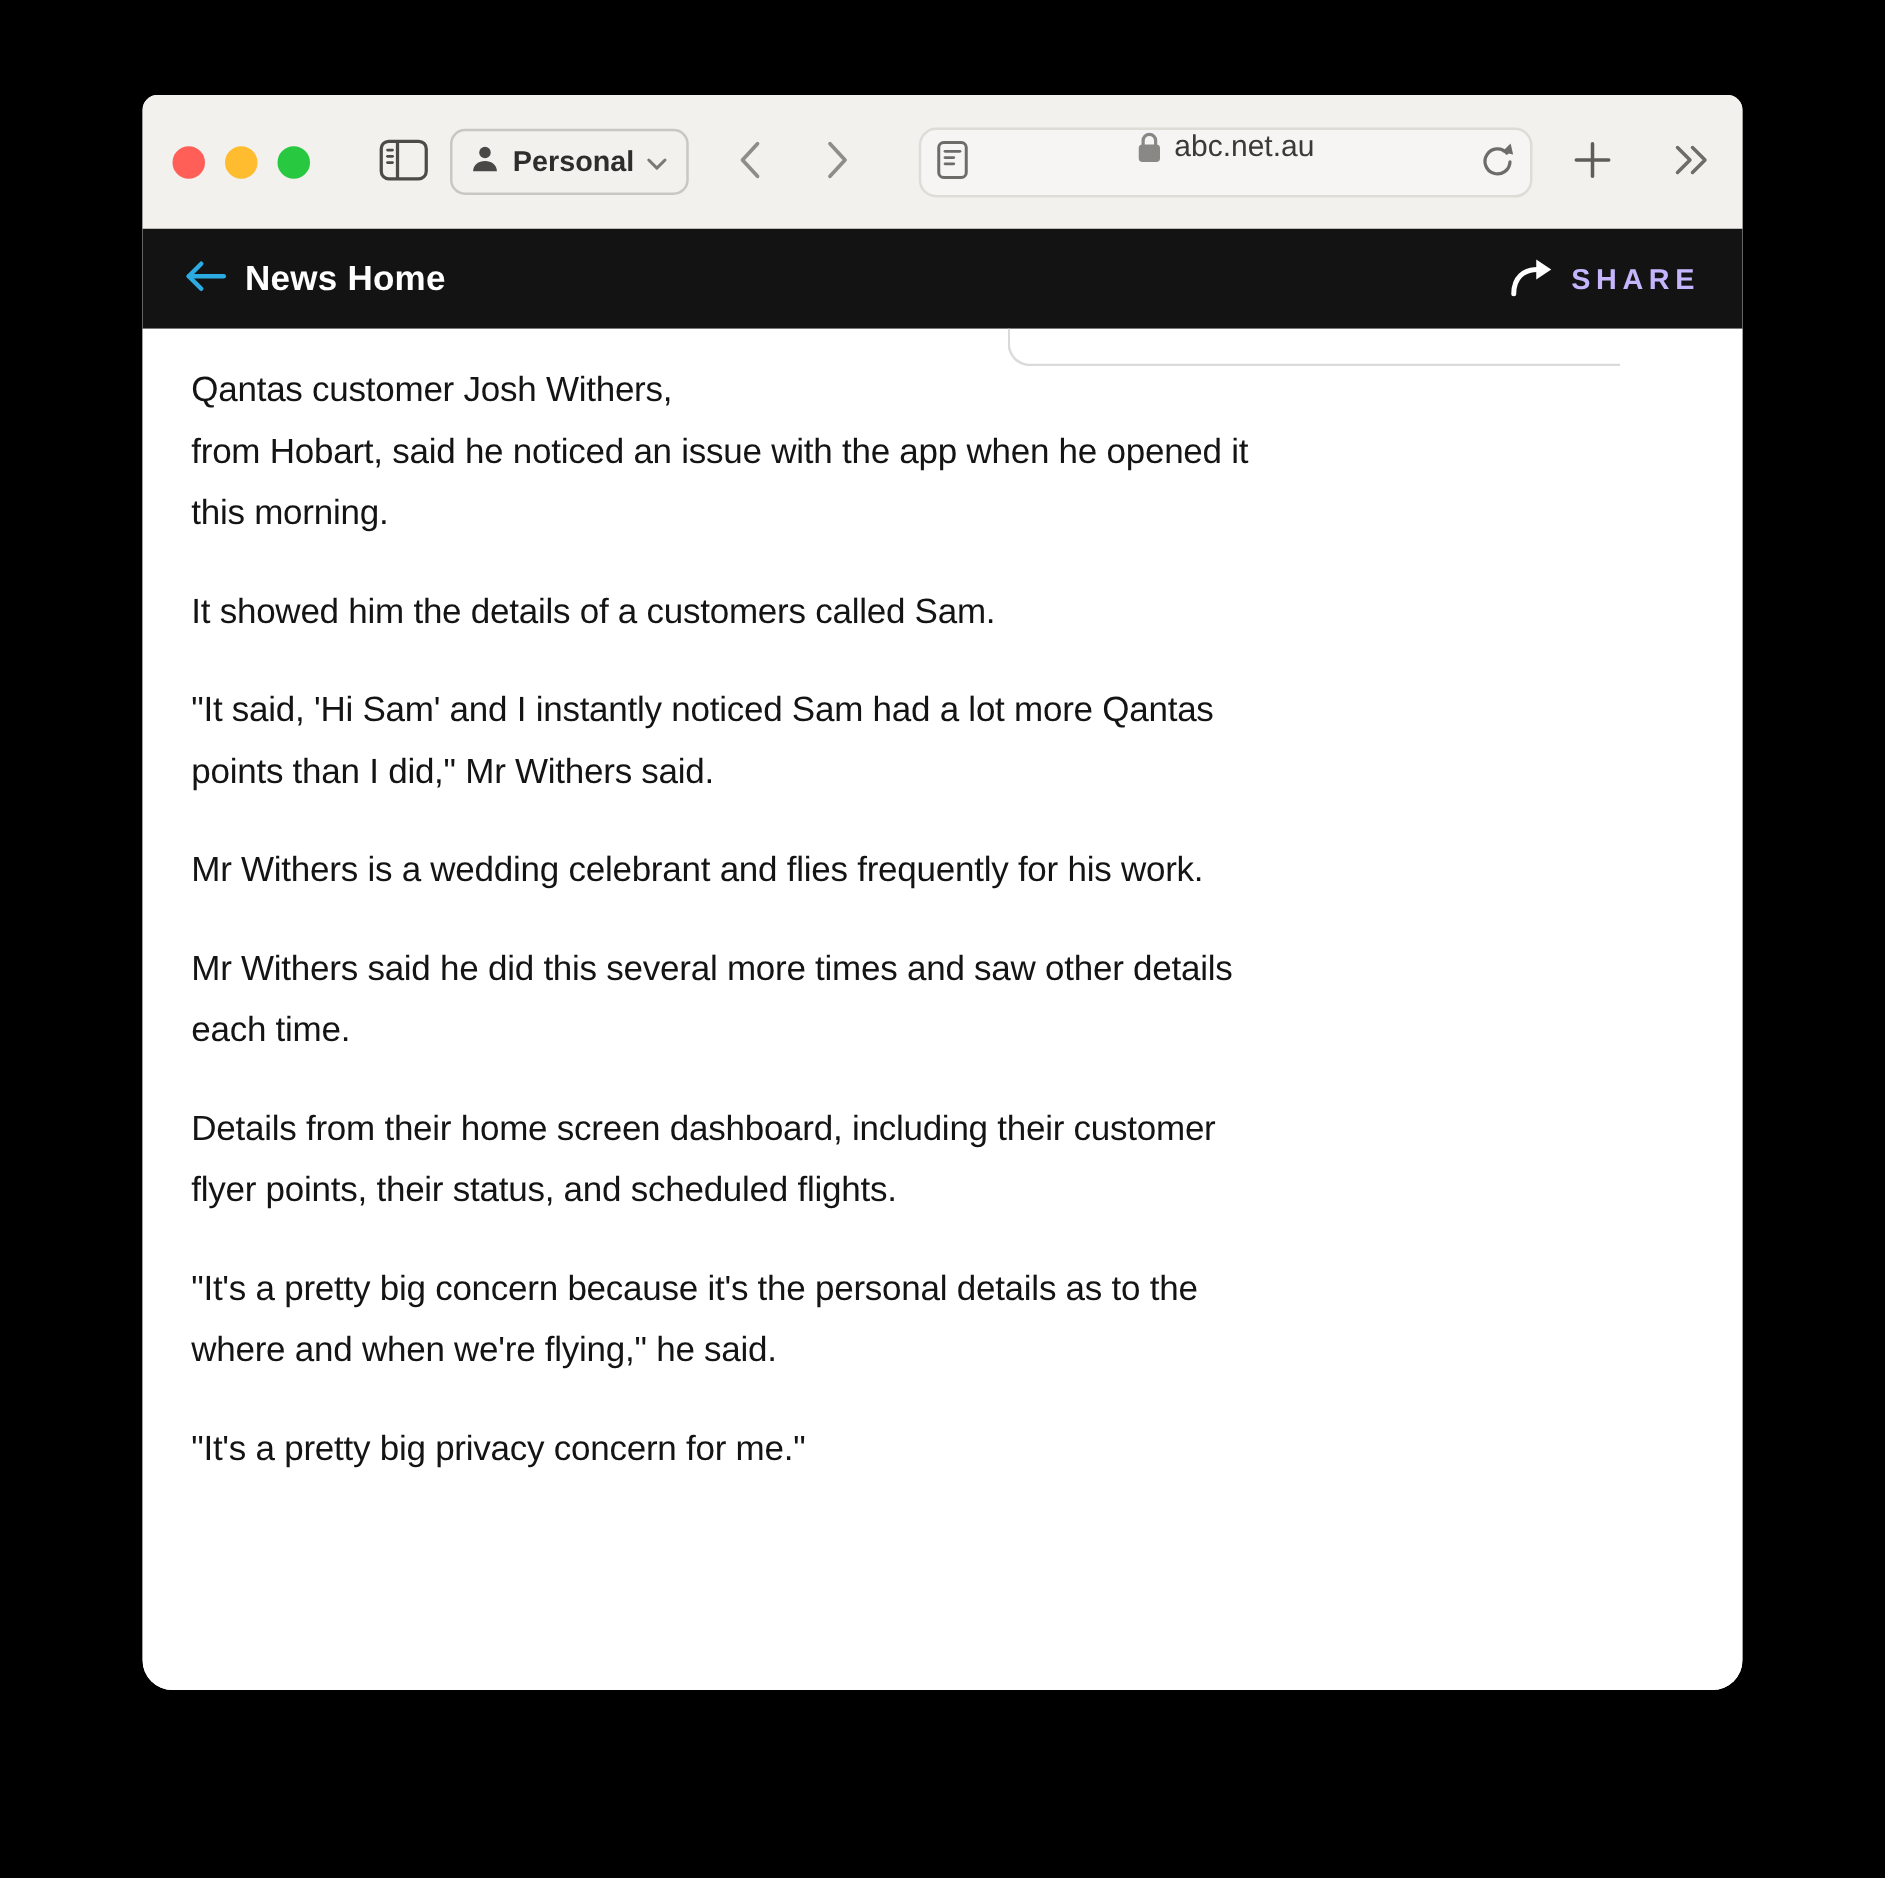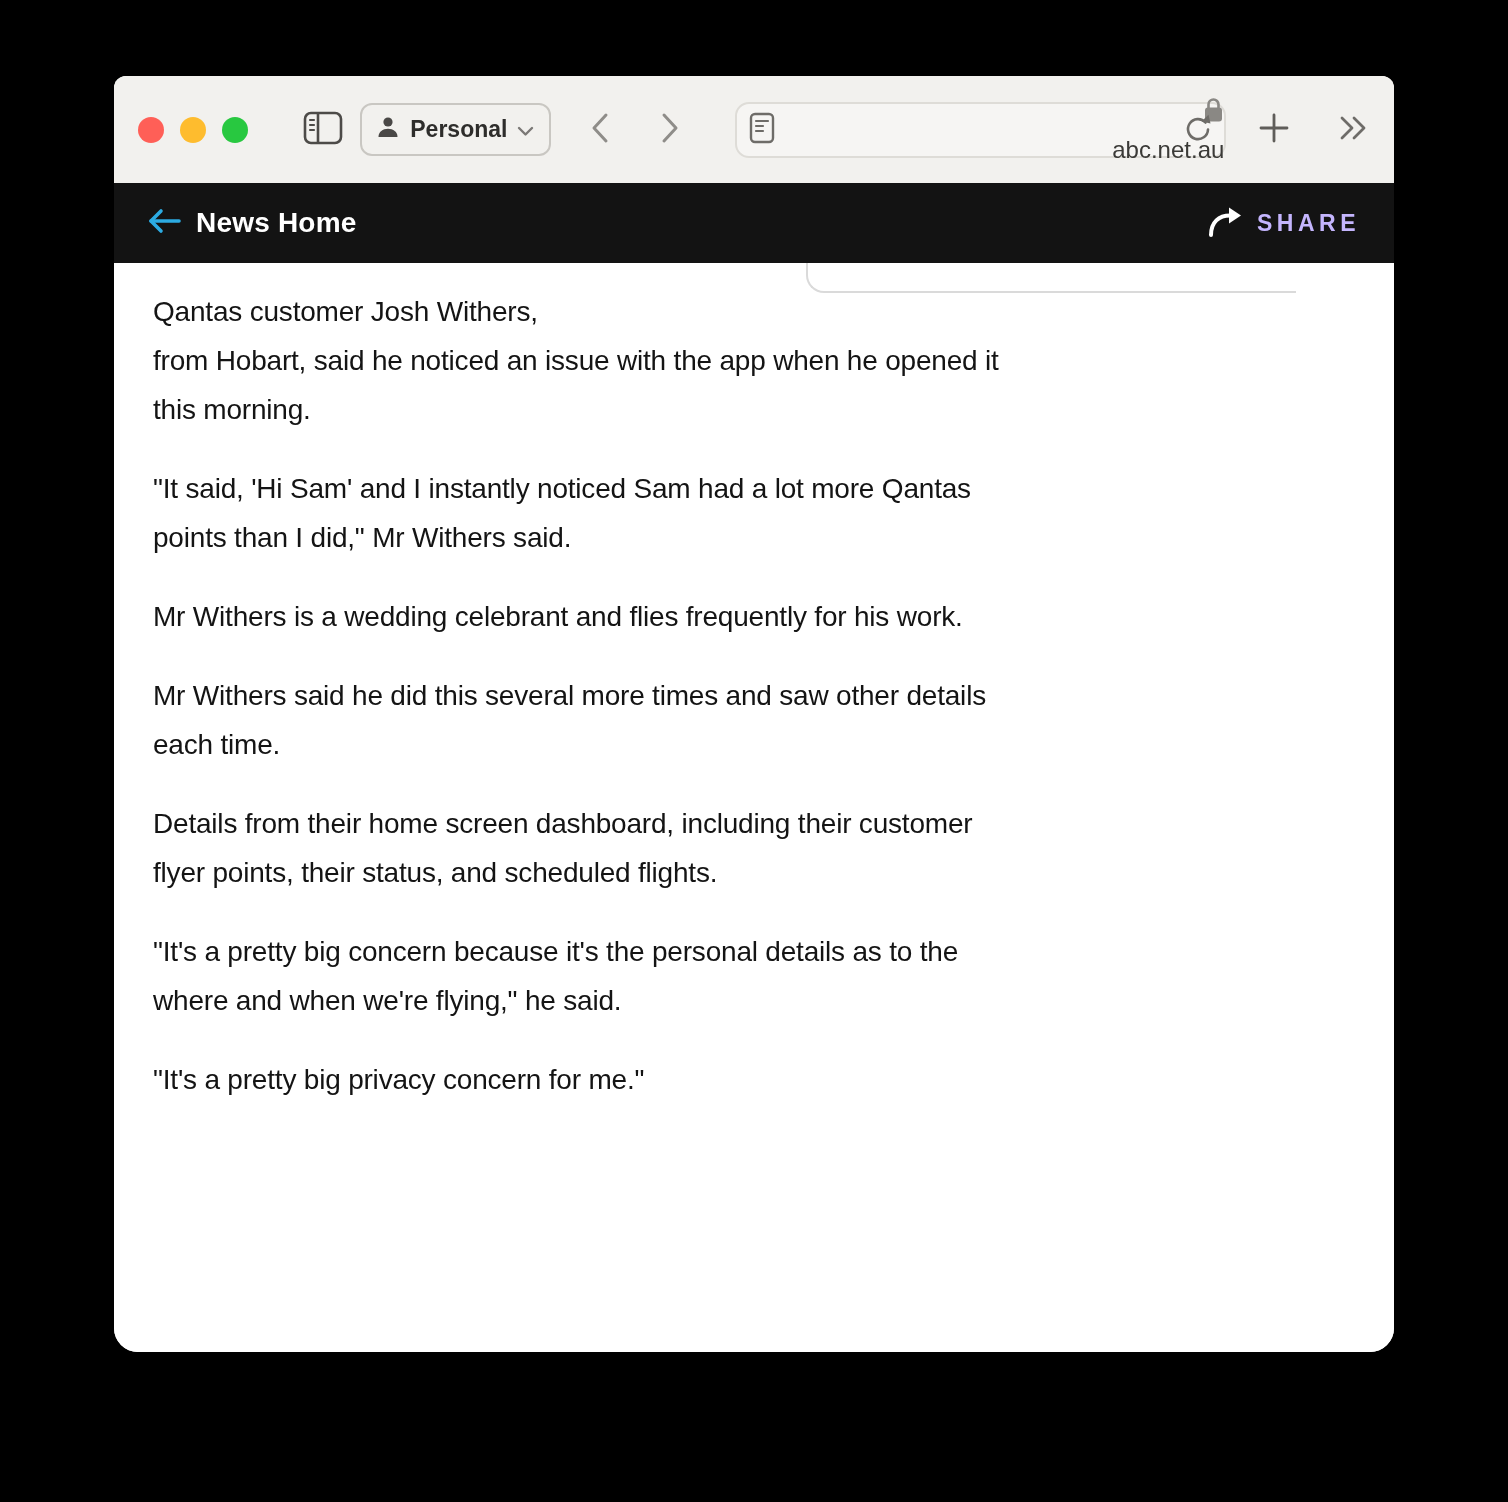--- a/index.html
+++ b/index.html
@@ -49,21 +49,21 @@
 
   .url-bar {
     margin-left: 50px; width: 494px; height: 56px;
     border: 2px solid #deDCD7; border-radius: 14px;
     background: #f6f5f3;
     position: relative; display: flex; align-items: center;
   }
   .reader-btn { position: absolute; left: 12px; top: 0; height: 100%; }
   .url-center {
     position: absolute; left: 0; right: 0; top: 0; bottom: 0;
-    display: flex; align-items: flex-end; justify-content: center; gap: 9px; flex-direction: column;
+    display: flex; align-items: flex-start; justify-content: center; gap: 9px;
   }
   .url-text { font-size: 24px; color: #3b3a37; }
   .reload-btn { position: absolute; right: 10px; top: 0; height: 100%; }
 
   .plus-btn { margin-left: 30px; width: 36px; height: 46px; }
   .overflow-btn { margin-left: 44px; width: 36px; height: 46px; }
 
   
   .navbar {
     height: 80px; flex: 0 0 auto;
@@ -218,20 +218,21 @@
       <span class="label">SHARE</span>
     </button>
   </div>
 
   <div class="content">
     <div class="partial-card"></div>
     <article>
       <p>Qantas customer Josh Withers,
 from Hobart, said he noticed an issue with the app when he opened it
 this morning.</p>
+      <p>It showed him the details of a customers called Sam.</p>
       <p>"It said, 'Hi Sam' and I instantly noticed Sam had a lot more Qantas
 points than I did," Mr Withers said.</p>
       <p>Mr Withers is a wedding celebrant and flies frequently for his work.</p>
       <p>Mr Withers said he did this several more times and saw other details
 each time.</p>
       <p>Details from their home screen dashboard, including their customer
 flyer points, their status, and scheduled flights.</p>
       <p>"It's a pretty big concern because it's the personal details as to the
 where and when we're flying," he said.</p>
       <p>"It's a pretty big privacy concern for me."</p>

